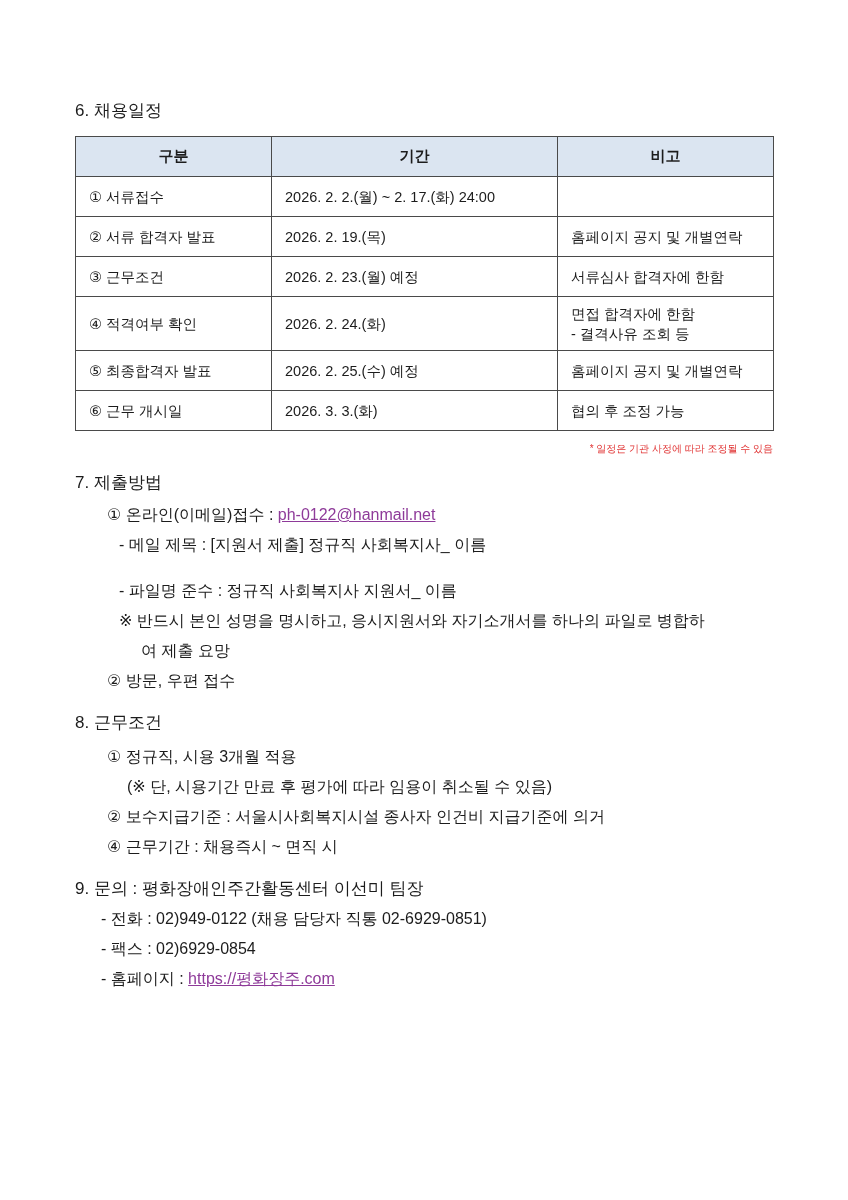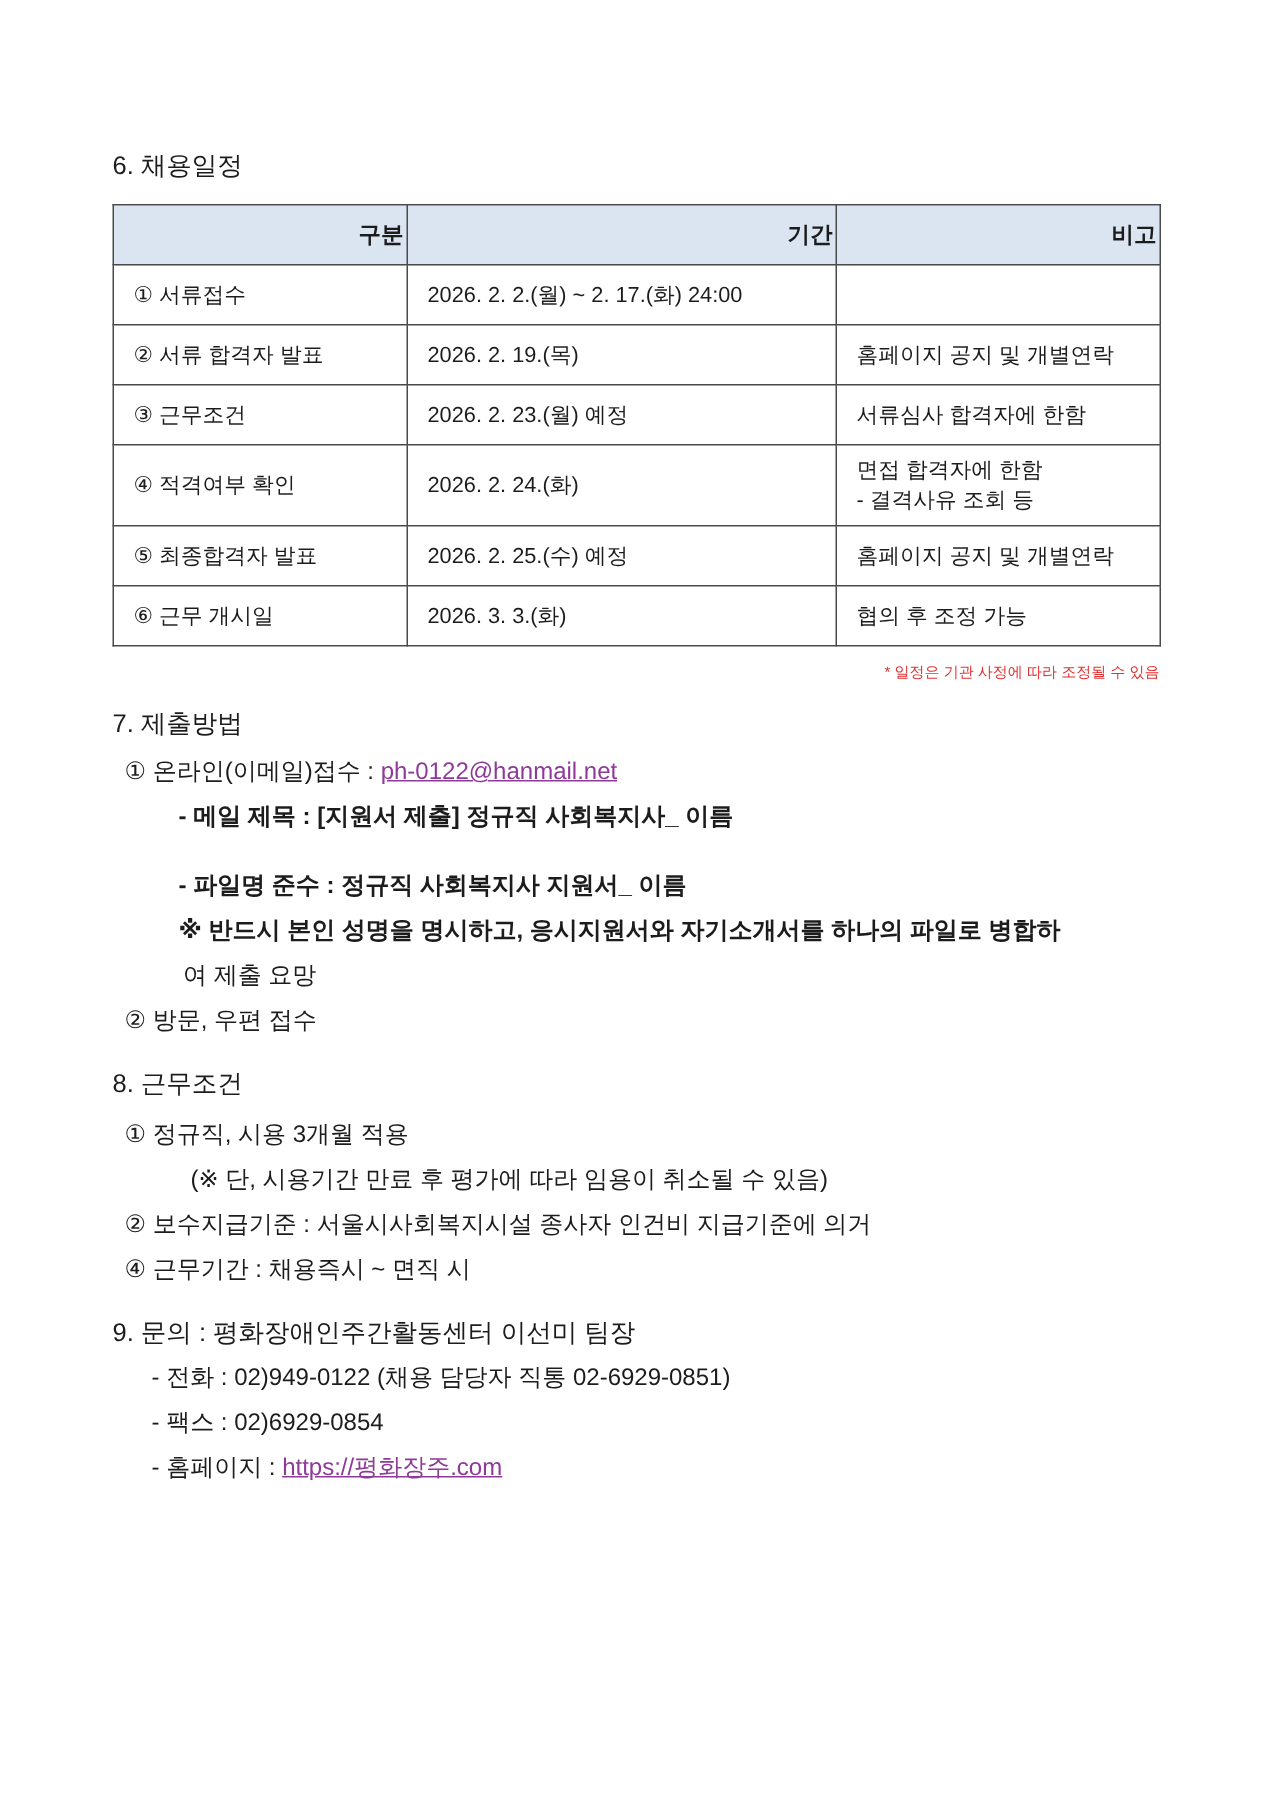--- a/index.html
+++ b/index.html
@@ -38,21 +38,21 @@
     table-layout: fixed;
     font-size: 14.5px;
     color: #1c1c1c;
   }
   table.schedule th {
     background: var(--header-blue);
     border: 1px solid var(--border-dark);
     height: 40px;
     font-weight: bold;
     font-size: 15px;
-    text-align: right;
+    text-align: center;
     vertical-align: middle;
     padding: 2px;
   }
   table.schedule td {
     border: 1px solid var(--border-dark);
     vertical-align: middle;
     text-align: left;
     padding: 4px 6px 4px 13px;
     line-height: 20px;
   }
@@ -68,23 +68,23 @@
     color: var(--note-red);
     line-height: 18px;
   }
   
   .line {
     font-size: 16px;
     line-height: 30px;
     color: #1c1c1c;
     margin: 0;
   }
-  .indent-1  { margin-left: 8px; }  
-  .indent-2  { margin-left: 44px; font-weight: bold; }  
-  .indent-2b { margin-left: 47px; }  
+  .indent-1  { margin-left: 32px; }  
+  .indent-2  { margin-left: 44px; }  
+  .indent-2b { margin-left: 66px; }  
   .indent-1b { margin-left: 52px; }  
   .indent-s9 { margin-left: 26px; }  
   .gap-blank { margin-top: 16px; }   
   .sec-gap-7 { margin-top: 14px; }
   .sec-gap-8 { margin-top: 16px; }
   .sec-gap-9 { margin-top: 12px; }
   .after-title { margin-top: 6px; }
   .after-title-8 { margin-top: 8px; }
   a.doc-link {
     color: var(--link-purple);

